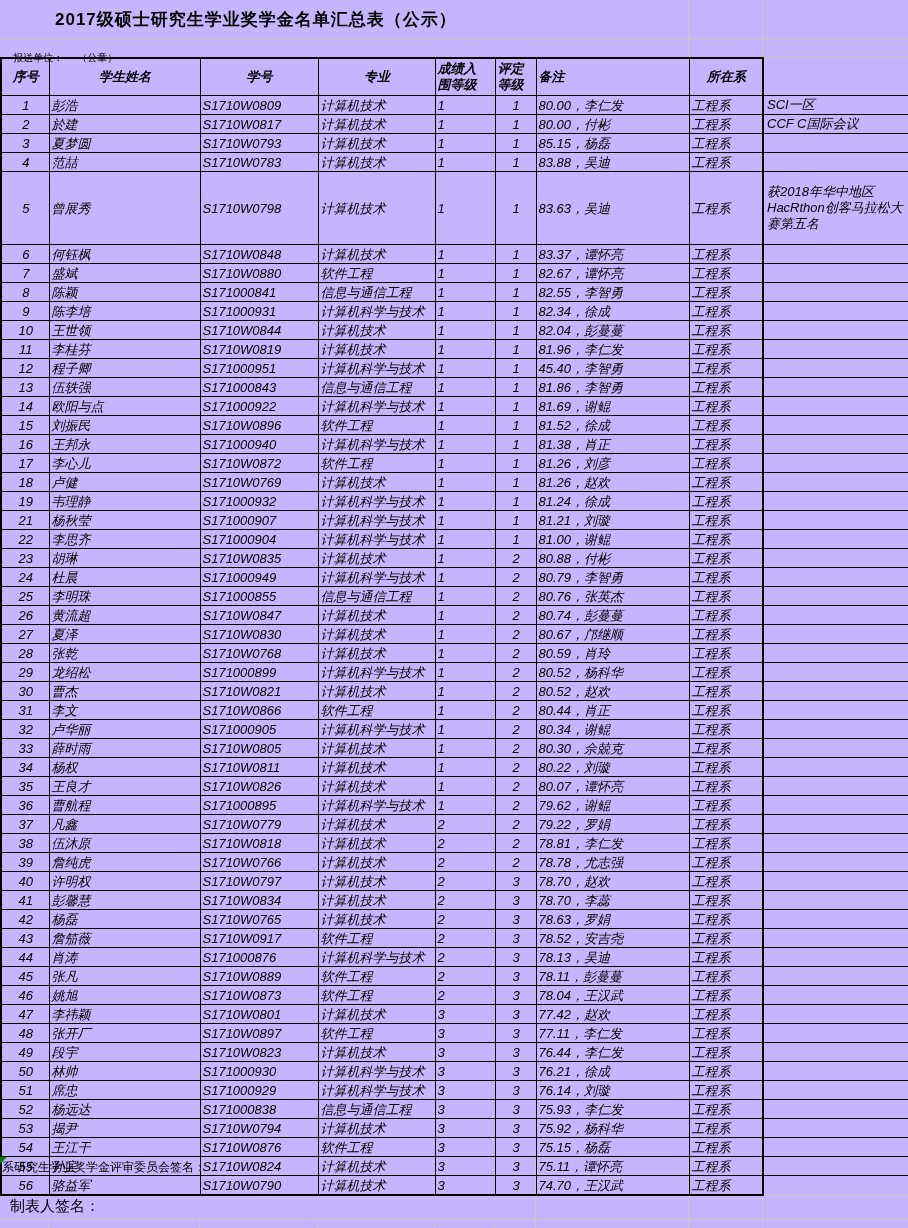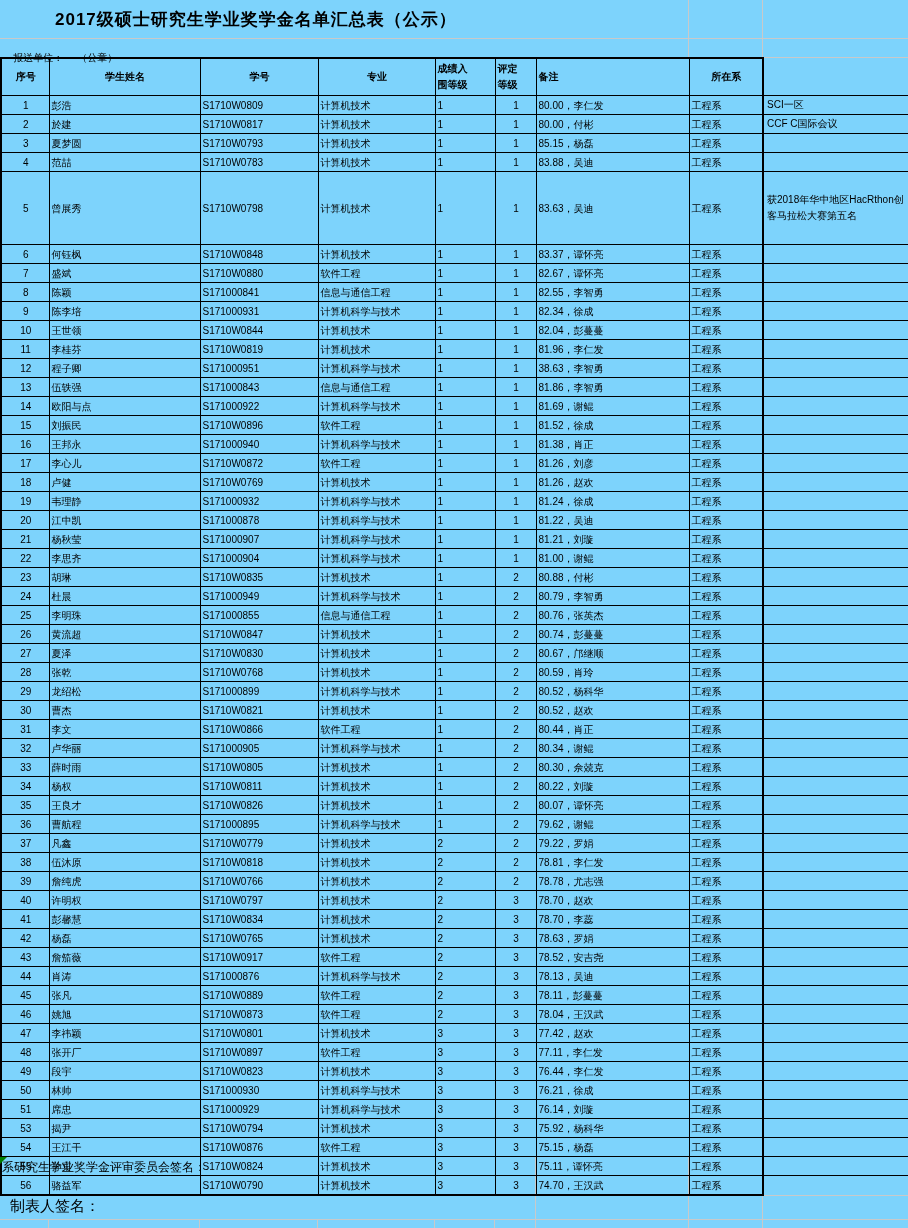--- a/index.html
+++ b/index.html
@@ -1,34 +1,35 @@
 <!DOCTYPE html>
 <html><head>
 <meta charset="utf-8">
 <style>
   html,body{margin:0;padding:0;background:#fff;}
   .sheet{
-    position:relative;width:908px;height:1228px;background:#7dd3fc;
+    position:relative;width:908px;height:1228px;background:#c4b5fd;
     font-family:"Liberation Sans",sans-serif;color:#000;overflow:hidden;
   }
   
   .gl{position:absolute;background:#c9c9c9;}
   .gl.h{height:1px;}
   .gl.v{width:1px;}
   
   .title{position:absolute;left:55px;top:8px;font-size:17px;font-weight:bold;letter-spacing:1px;white-space:nowrap;}
   .metaLeft{position:absolute;left:2px;top:40px;font-size:10px;white-space:pre;}
   .metaLeft .seal{margin-left:14px;}
   .metaDate{position:absolute;left:390px;top:40px;font-size:13px;white-space:pre;}
   .metaDate .dval{margin-left:12px;}
   
   table.tbl{
     position:absolute;left:0;top:57px;width:908px;
     border-collapse:collapse;table-layout:fixed;
-    font-size:10px;
+    font-size:13px;
+    font-style:italic;
   }
   .tbl th,.tbl td{
     padding:0 1px 0 2px;overflow:hidden;white-space:nowrap;
     vertical-align:middle;font-weight:normal;line-height:17px;
   }
   .tbl thead th{
     border:1px solid #000;border-top:2px solid #000;
     height:36px;font-weight:bold;line-height:16px;
   }
   .tbl td{border:1px solid #000;height:18px;}
@@ -226,21 +227,21 @@
           <td class="c-dept">工程系</td>
           <td class="notecol"></td>
         </tr>
         <tr>
           <td class="c-center">12</td>
           <td class="c-left">程子卿</td>
           <td class="c-left">S171000951</td>
           <td class="c-left">计算机科学与技术</td>
           <td class="c-left">1</td>
           <td class="c-center">1</td>
-          <td class="c-left">38.63，李智勇</td>
+          <td class="c-left">45.40，李智勇</td>
           <td class="c-dept">工程系</td>
           <td class="notecol"></td>
         </tr>
         <tr>
           <td class="c-center">13</td>
           <td class="c-left">伍轶强</td>
           <td class="c-left">S171000843</td>
           <td class="c-left">信息与通信工程</td>
           <td class="c-left">1</td>
           <td class="c-center">1</td>
@@ -308,31 +309,20 @@
           <td class="c-left">韦理静</td>
           <td class="c-left">S171000932</td>
           <td class="c-left">计算机科学与技术</td>
           <td class="c-left">1</td>
           <td class="c-center">1</td>
           <td class="c-left">81.24，徐成</td>
           <td class="c-dept">工程系</td>
           <td class="notecol"></td>
         </tr>
         <tr>
-          <td class="c-center">20</td>
-          <td class="c-left">江中凯</td>
-          <td class="c-left">S171000878</td>
-          <td class="c-left">计算机科学与技术</td>
-          <td class="c-left">1</td>
-          <td class="c-center">1</td>
-          <td class="c-left">81.22，吴迪</td>
-          <td class="c-dept">工程系</td>
-          <td class="notecol"></td>
-        </tr>
-        <tr>
           <td class="c-center">21</td>
           <td class="c-left">杨秋莹</td>
           <td class="c-left">S171000907</td>
           <td class="c-left">计算机科学与技术</td>
           <td class="c-left">1</td>
           <td class="c-center">1</td>
           <td class="c-left">81.21，刘璇</td>
           <td class="c-dept">工程系</td>
           <td class="notecol"></td>
         </tr>
@@ -656,20 +646,31 @@
           <td class="notecol"></td>
         </tr>
         <tr>
           <td class="c-center">51</td>
           <td class="c-left">席忠</td>
           <td class="c-left">S171000929</td>
           <td class="c-left">计算机科学与技术</td>
           <td class="c-left">3</td>
           <td class="c-center">3</td>
           <td class="c-left">76.14，刘璇</td>
+          <td class="c-dept">工程系</td>
+          <td class="notecol"></td>
+        </tr>
+        <tr>
+          <td class="c-center">52</td>
+          <td class="c-left">杨远达</td>
+          <td class="c-left">S171000838</td>
+          <td class="c-left">信息与通信工程</td>
+          <td class="c-left">3</td>
+          <td class="c-center">3</td>
+          <td class="c-left">75.93，李仁发</td>
           <td class="c-dept">工程系</td>
           <td class="notecol"></td>
         </tr>
         <tr>
           <td class="c-center">53</td>
           <td class="c-left">揭尹</td>
           <td class="c-left">S1710W0794</td>
           <td class="c-left">计算机技术</td>
           <td class="c-left">3</td>
           <td class="c-center">3</td>

